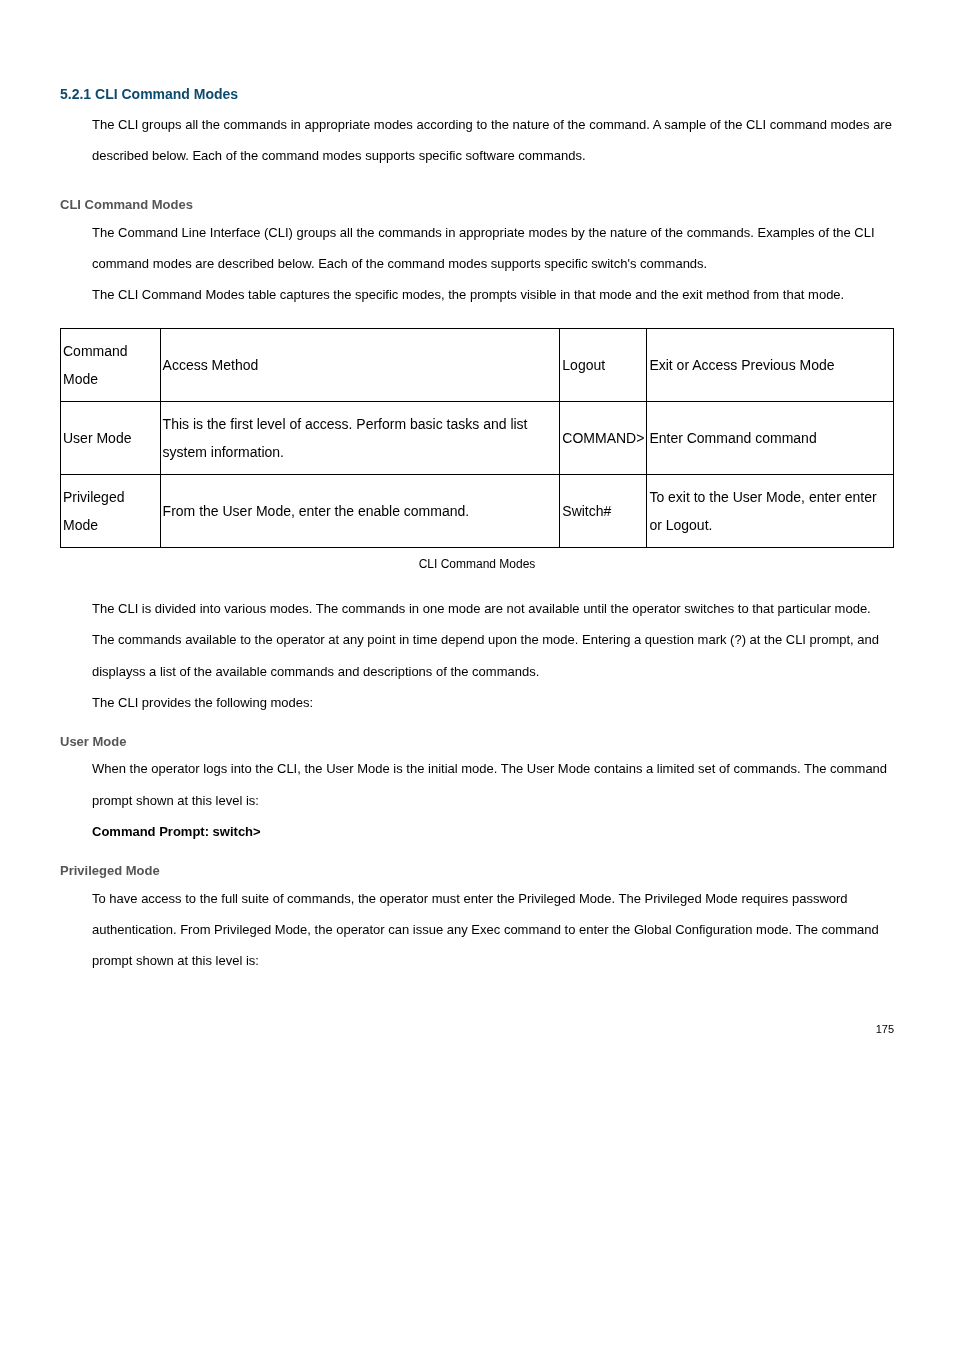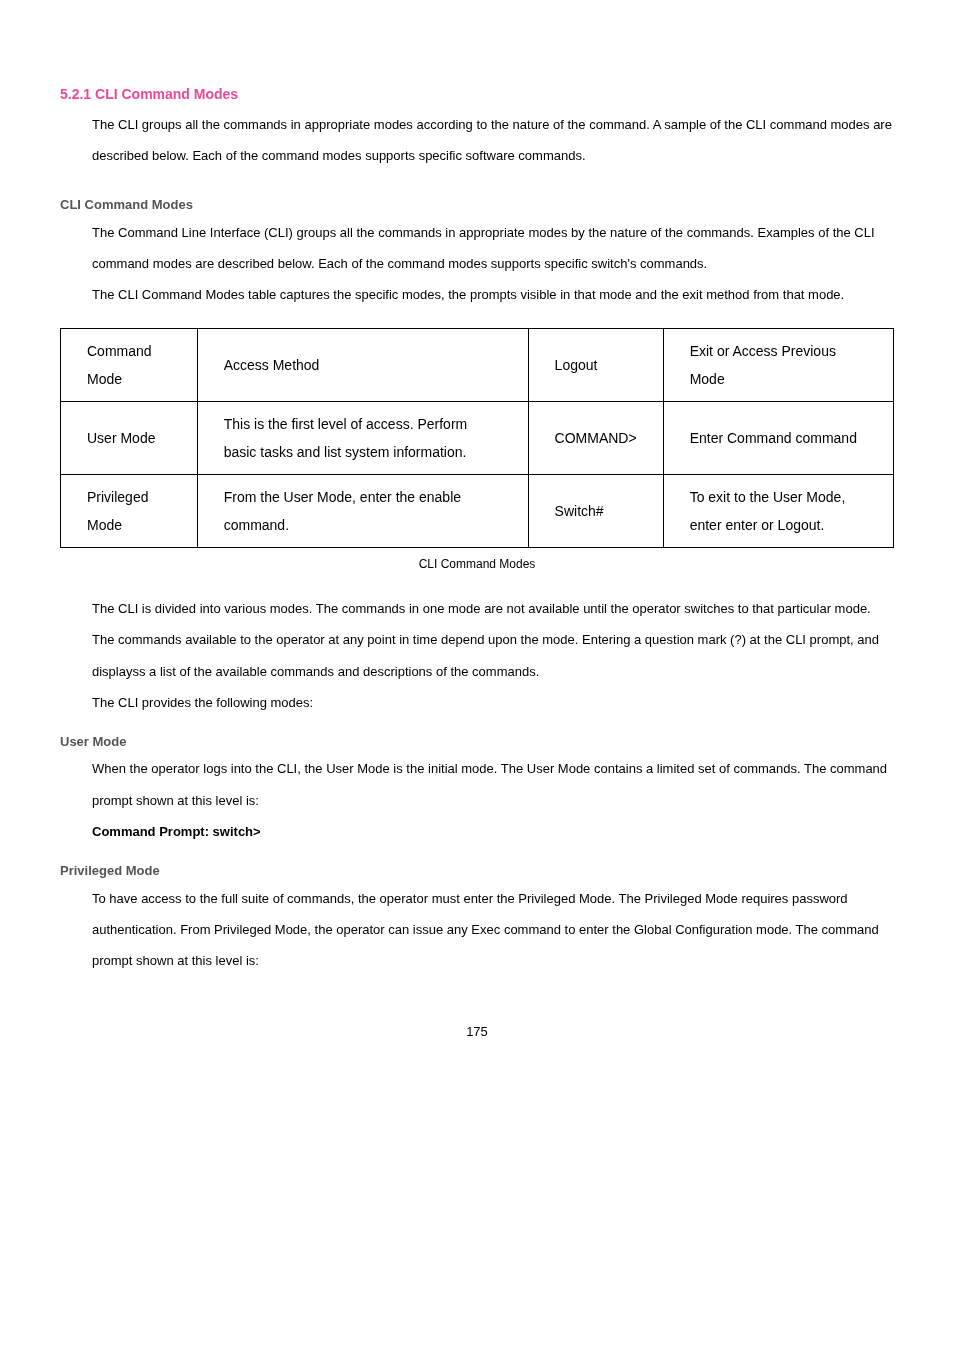--- a/index.html
+++ b/index.html
@@ -11,21 +11,21 @@
       font-family: Arial, sans-serif;
       font-size: 13px;
       color: #000;
       background: #fff;
       width: 954px;
       margin: 0 auto;
       padding: 60px 60px 30px 60px;
       line-height: 2.4;
     }
     .heading-section {
-      color: #ec4899;
+      color: #0c4a6e;
       font-size: 14px;
       font-weight: bold;
       margin-top: 24px;
       margin-bottom: 4px;
       line-height: 1.5;
     }
     .heading-sub {
       color: #555;
       font-size: 13px;
       font-weight: bold;
@@ -43,40 +43,40 @@
     }
     table {
       border-collapse: collapse;
       width: 100%;
       margin-top: 18px;
       margin-bottom: 8px;
       font-size: 14px;
     }
     th, td {
       border: 1px solid #000;
-      padding: 8px 26px;
+      padding: 8px 2px;
       text-align: left;
       vertical-align: middle;
       line-height: 2;
       margin-left: 32px;
     }
     th {
       font-weight: normal;
       background: #fff;
     }
     .caption {
       text-align: center;
       font-size: 12px;
       margin-top: 2px;
       margin-bottom: 20px;
       line-height: 1.4;
     }
     .page-number {
-      text-align: center;
-      font-size: 13px;
+      text-align: right;
+      font-size: 11px;
       margin-top: 40px;
     }
   </style>
 </head>
 <body>
 
 <div class="heading-section">5.2.1 CLI Command Modes</div>
 
 <p class="para">The CLI groups all the commands in appropriate modes according to the nature of the command. A sample of the CLI command modes are described below. Each of the command modes supports specific software commands.</p>
 

